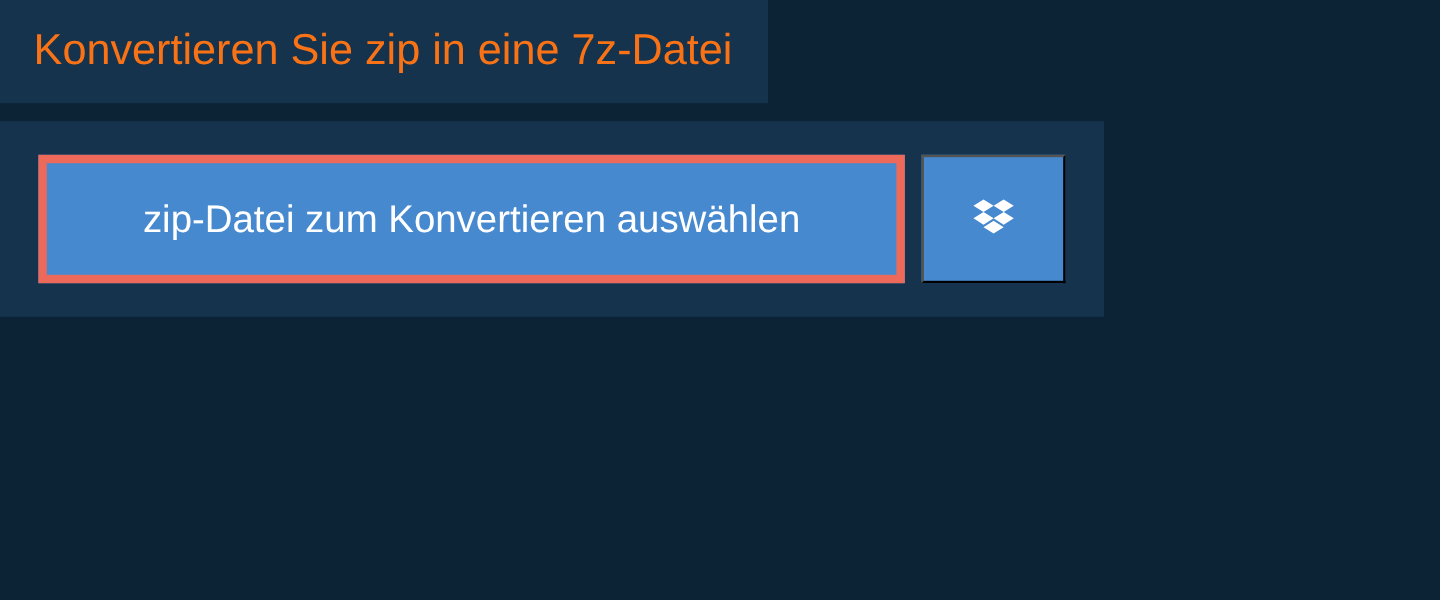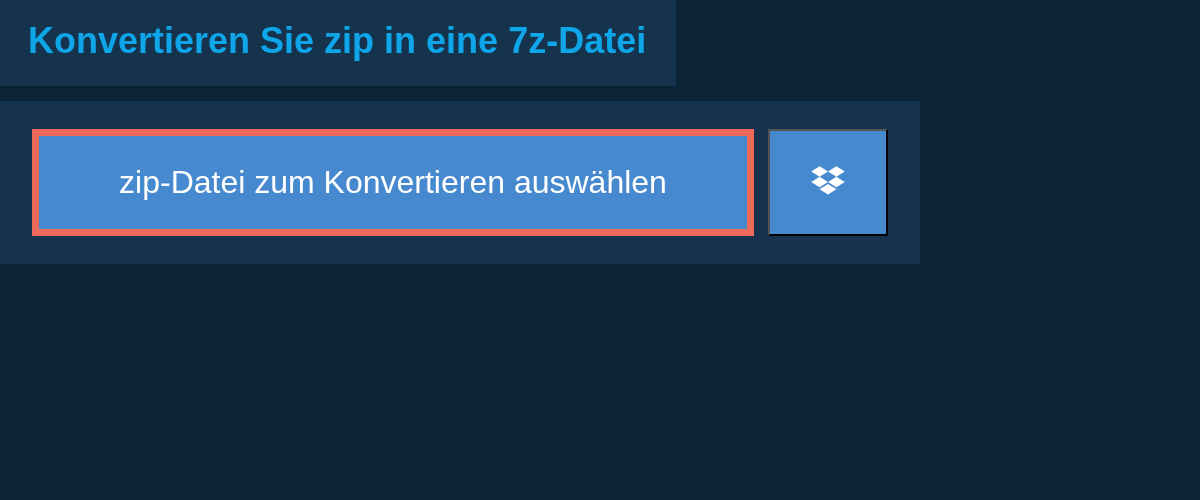--- a/index.html
+++ b/index.html
@@ -16,23 +16,23 @@
       overflow: hidden;
     }
     
     .header-bar {
       background-color: #16334d;
       display: inline-block;
       padding: 20px 30px 24px 28px;
     }
     
     .header-title {
-      color: #0ea5e9;
+      color: #f97316;
       font-size: 36px;
-      font-weight: 700;
+      font-weight: 400;
       white-space: nowrap;
     }
     
     .content-panel {
       background-color: #16334d;
       width: 920px;
       padding: 28px 32px;
       margin-top: 15px;
     }
     

